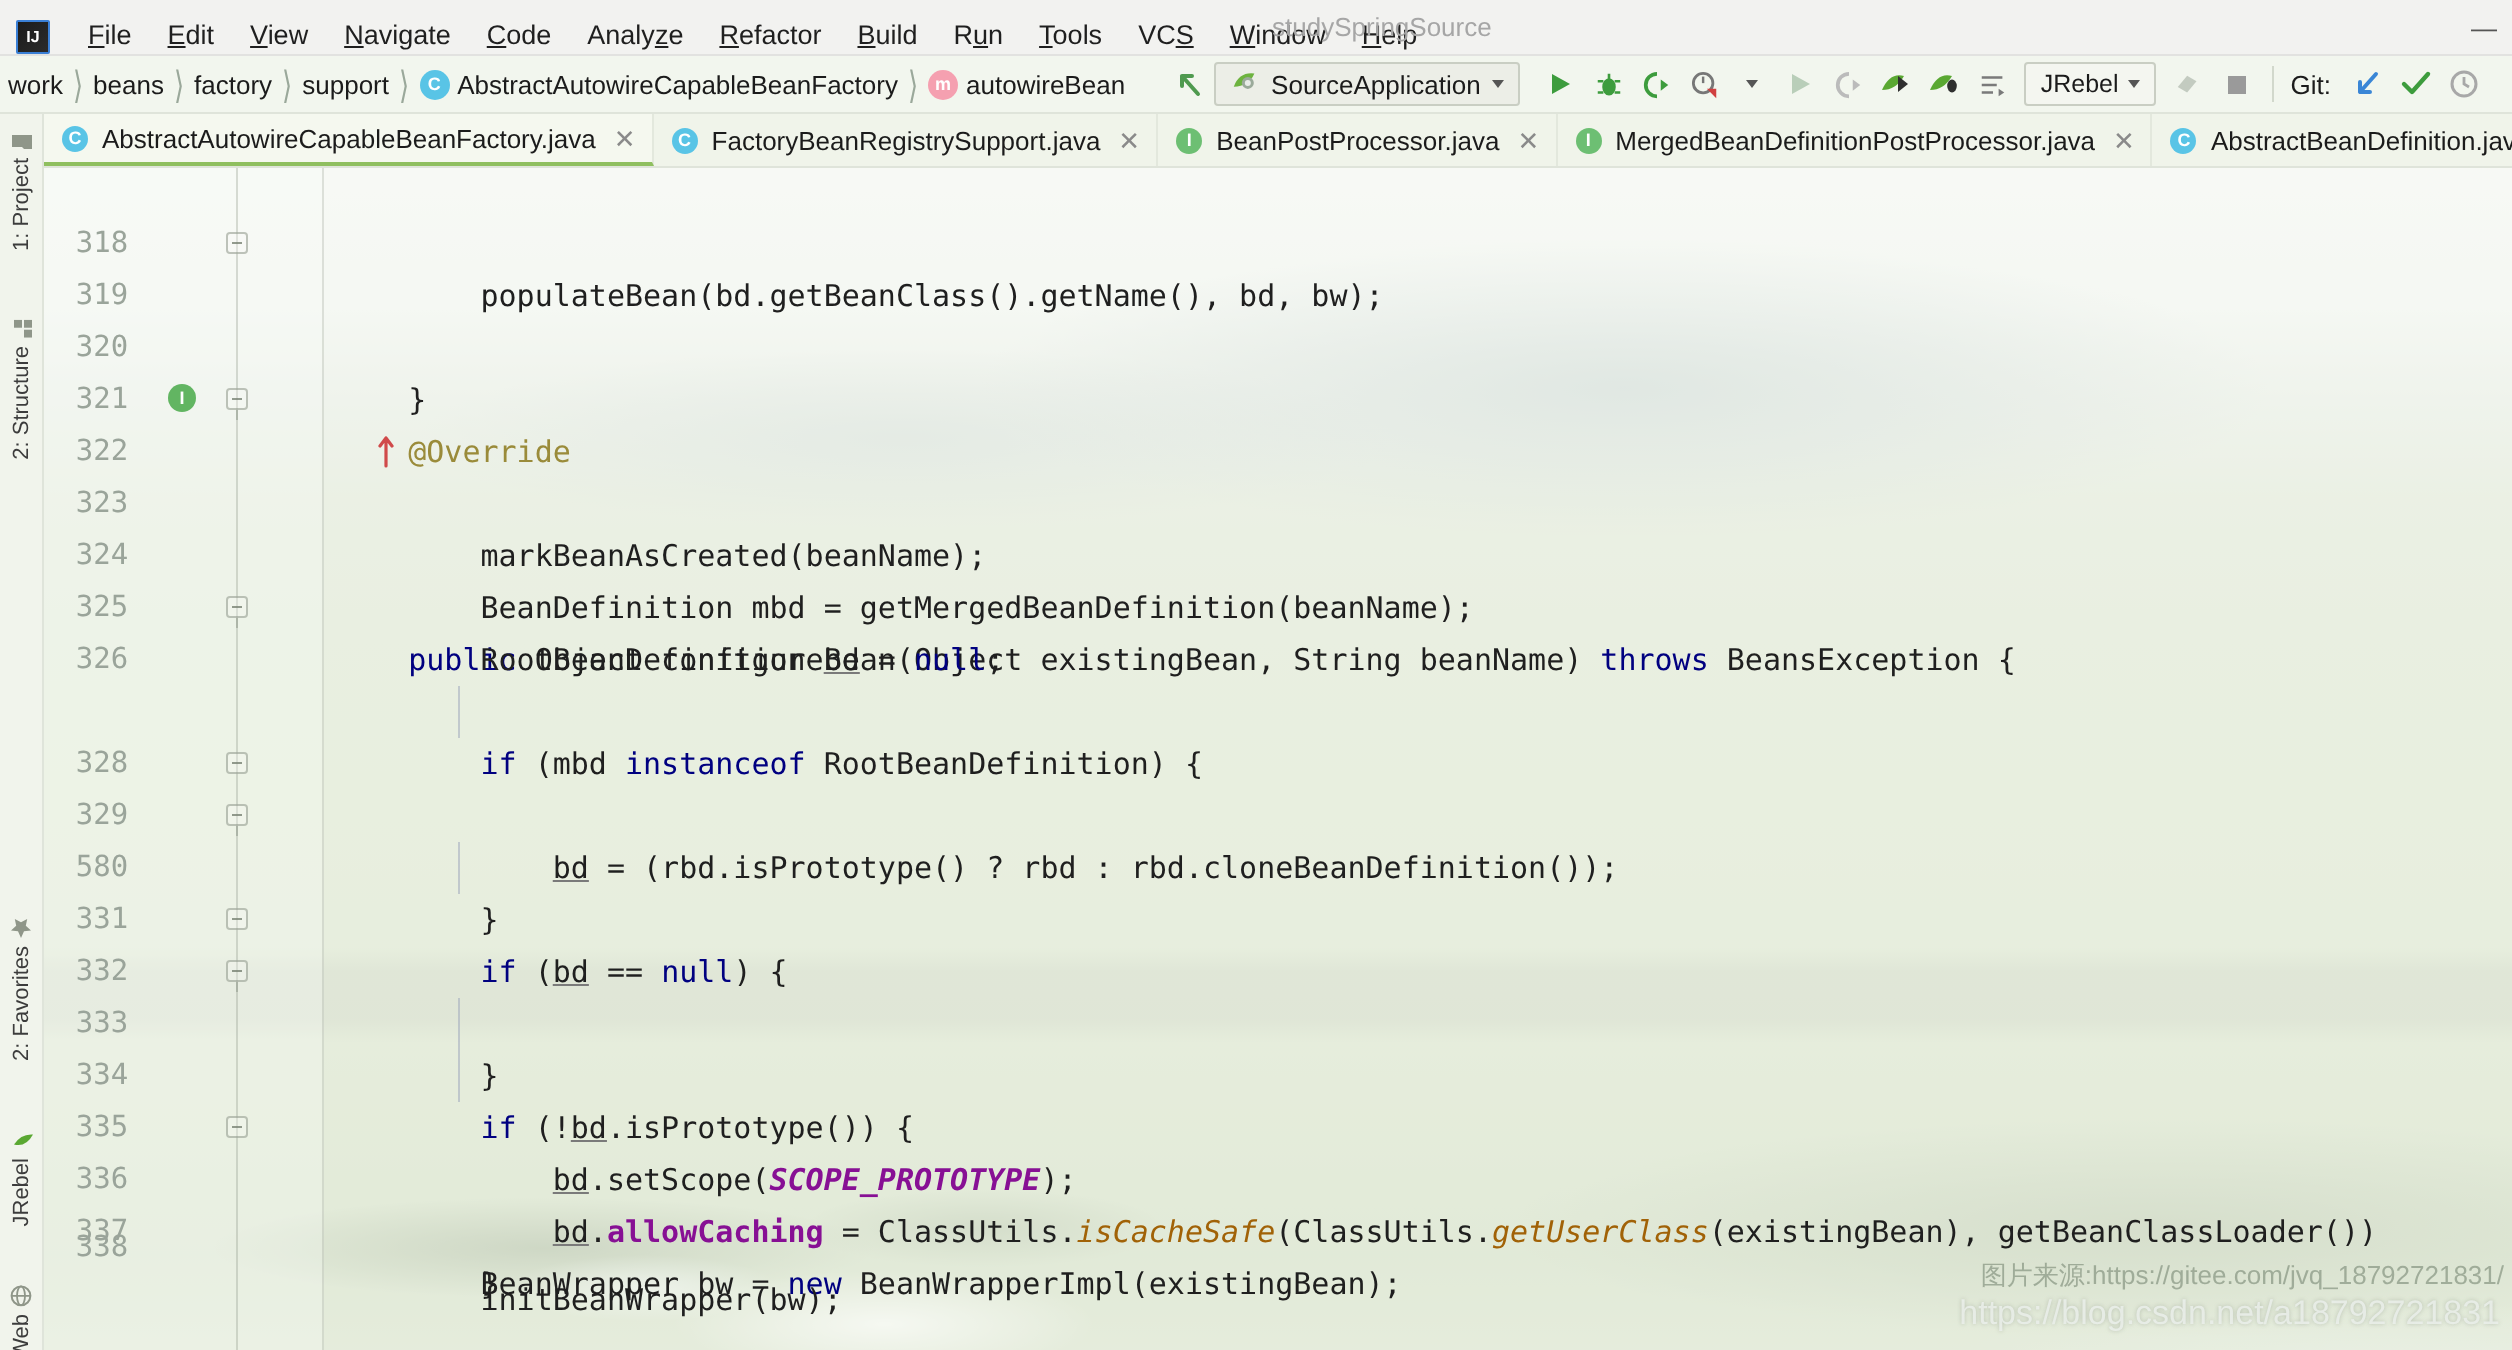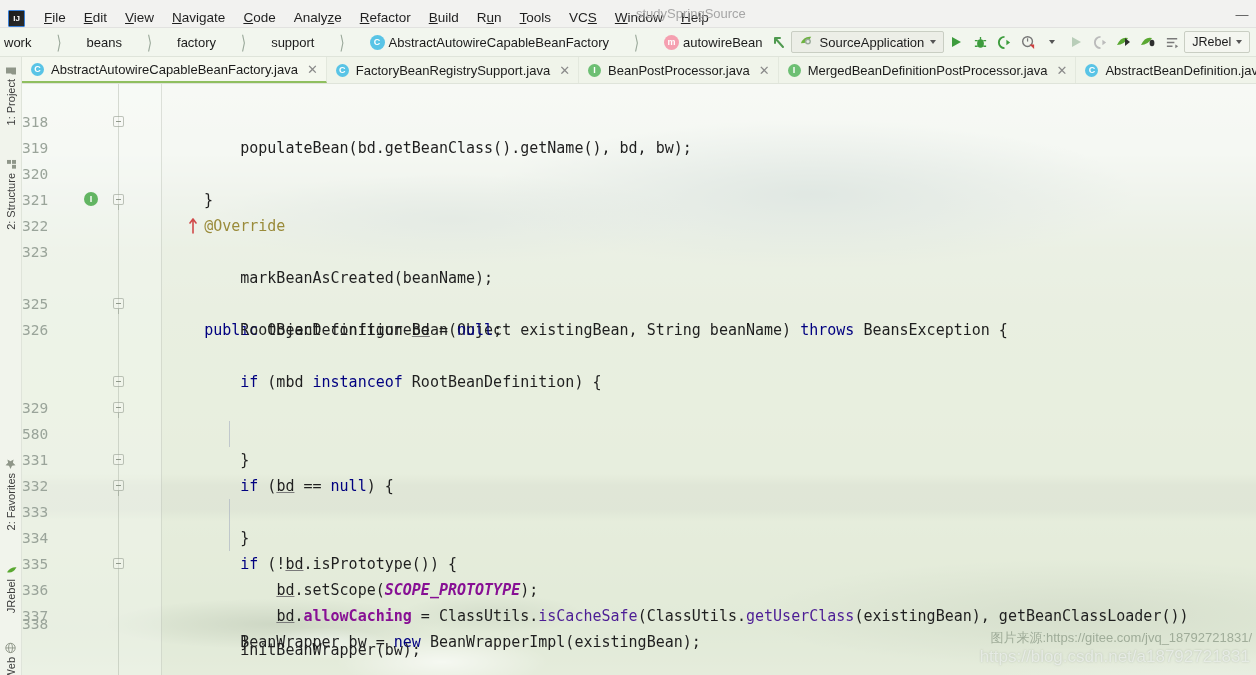--- a/index.html
+++ b/index.html
@@ -51,21 +51,21 @@
   }
 
   
   .navbar {
     position: absolute; top: 28px; left: 0; width: 1256px; height: 29px;
     background: #f2f6ee;
     display: flex; align-items: center;
     border-bottom: 1px solid #dfe4da;
     overflow: hidden;
   }
-  .crumbs { display: flex; align-items: center; padding-left: 0px; gap: 20px; }
+  .crumbs { display: flex; align-items: center; padding-left: 0px; }
   .crumb {
     font-size: 13px; color: #1b1b1b; padding: 0 4px; white-space: nowrap;
     display: flex; align-items: center; gap: 4px;
   }
   .crumb-sep {
     color: #9aa89a; font-size: 13px; padding: 0 1px;
     transform: scaleY(1.45); display:inline-block;
   }
   .badge-c, .badge-m, .badge-i {
     width: 15px; height: 15px; border-radius: 50%;
@@ -207,21 +207,21 @@
   .codearea {
     position: absolute; top: 0; left: 0; width: 1234px; height: 591px;
     font-family: "DejaVu Sans Mono", monospace;
     font-size: 15px;
   }
   .row {
     position: absolute; left: 0; width: 1234px; height: 26px;
     line-height: 26px; white-space: pre;
   }
   .lineno {
-    position: absolute; left: 0; width: 58px; text-align: left;
+    position: absolute; left: 0; width: 58px; text-align: center;
     color: #9aa49a; font-size: 14.5px; font-family: "DejaVu Sans Mono", monospace;
   }
   .code {
     position: absolute; left: 146px; white-space: pre;
     color: #1f1f1f;
   }
   .fold {
     position: absolute; left: 91px; top: 7px; width: 11px; height: 11px;
     border: 1px solid rgba(140,150,135,0.55); border-radius: 2px;
     background: rgba(250,251,247,0.28);
@@ -237,21 +237,21 @@
   .vline {
     position: absolute; left: 207px; top: 0; width: 1px; height: 26px;
     background: rgba(160,170,190,0.55);
   }
 
   
   .kw   { color: #000080; font-weight: normal; }
   .ann  { color: #9a8b3a; }
   .fld  { color: #871094; font-weight: bold; }
   .cst  { color: #871094; font-style: italic; font-weight: bold; }
-  .stm  { color: #4c1d95; }
+  .stm  { color: #a16207; font-style: italic; }
   .ul   { text-decoration: underline; text-decoration-color: #7a7a7a; }
 
   
   .ovr-impl {
     position: absolute; left: 62px; top: 5px;
     width: 14px; height: 14px; border-radius: 50%;
     background: #62b562;
     color: #fff; font-size: 9px; font-weight: bold;
     display: flex; align-items: center; justify-content: center;
     font-family: "Liberation Sans", sans-serif;
@@ -576,33 +576,42 @@
         </span>
         <span class="fold start"></span>
         <span class="code">    <span class="kw">public</span> Object configureBean(Object existingBean, String beanName) <span class="kw">throws</span> BeansException {</span>
       </div>
 
       <div class="row" style="top:129px">
         <span class="lineno">323</span>
         <span class="code">        markBeanAsCreated(beanName);</span>
       </div>
 
+      <div class="row" style="top:155px">
+        <span class="lineno">324</span>
+        <span class="code">        BeanDefinition mbd = getMergedBeanDefinition(beanName);</span>
+      </div>
 
       <div class="row" style="top:181px">
         <span class="lineno">325</span>
         <span class="code">        RootBeanDefinition <span class="ul">bd</span> = <span class="kw">null</span>;</span>
       </div>
 
       <div class="row" style="top:207px">
         <span class="lineno">326</span>
         <span class="fold start"></span>
         <span class="code">        <span class="kw">if</span> (mbd <span class="kw">instanceof</span> RootBeanDefinition) {</span>
       </div>
 
 
+      <div class="row" style="top:259px">
+        <span class="lineno">328</span>
+        <span class="vline"></span>
+        <span class="code">            <span class="ul">bd</span> = (rbd.isPrototype() ? rbd : rbd.cloneBeanDefinition());</span>
+      </div>
 
       <div class="row" style="top:285px">
         <span class="lineno">329</span>
         <span class="fold"></span>
         <span class="code">        }</span>
       </div>
 
       <div class="row" style="top:311px">
         <span class="lineno">580</span>
         <span class="fold start"></span>

